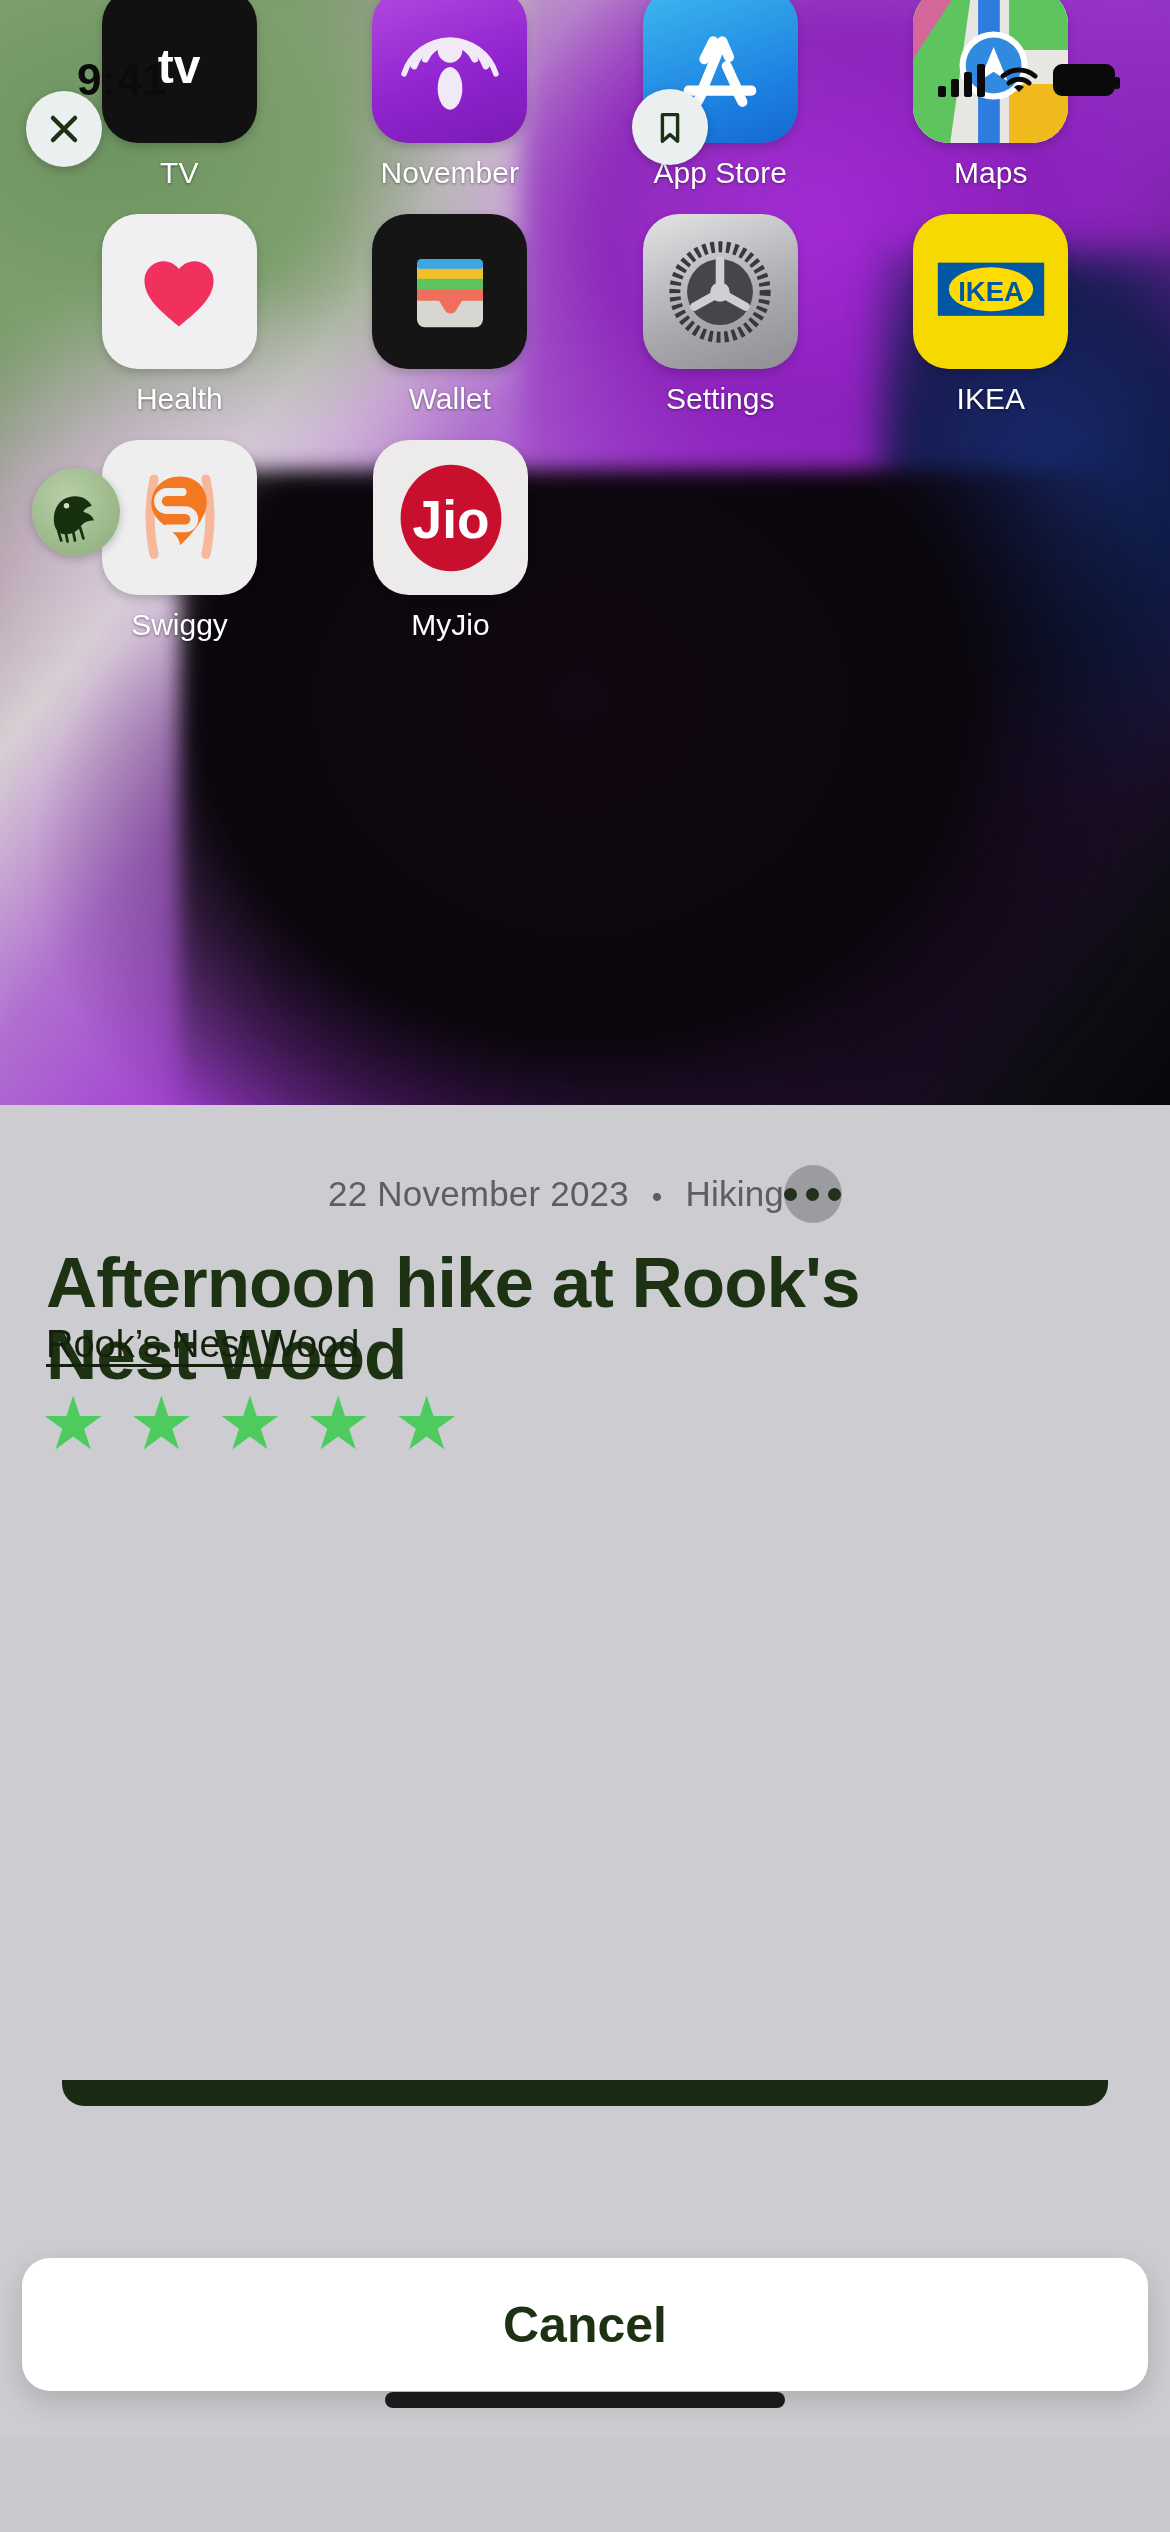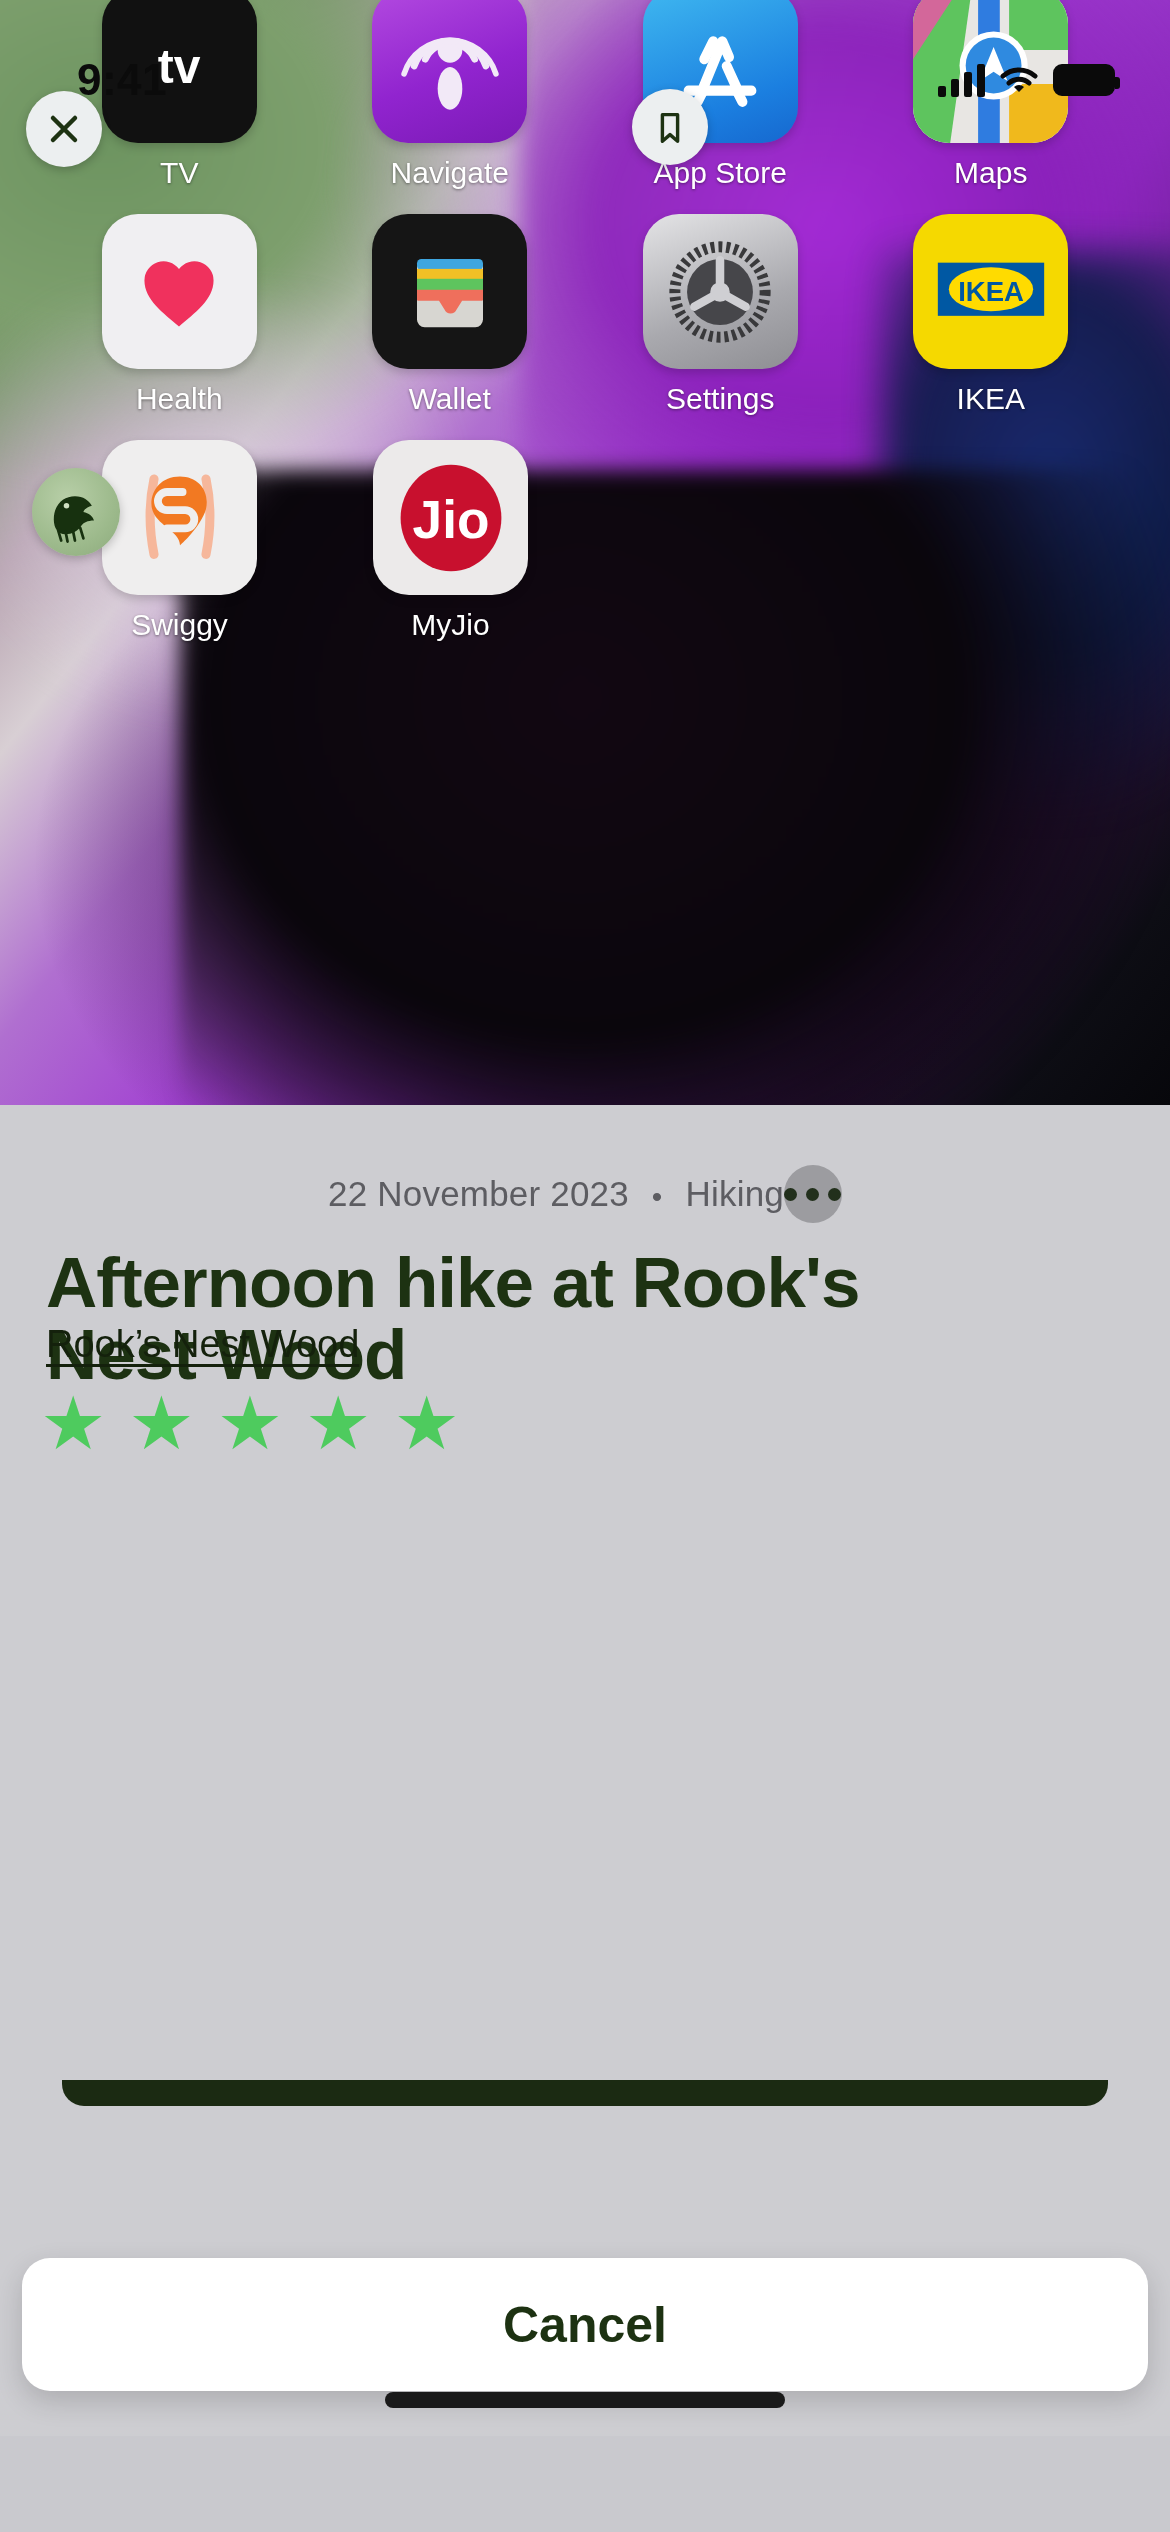--- a/index.html
+++ b/index.html
@@ -207,21 +207,21 @@
       <div class="appcell">
         <div class="appicon ic-podcasts">
           <svg viewBox="0 0 100 100" width="112" height="112">
             <ellipse cx="50" cy="70" rx="11" ry="19" fill="#f2e9f7"></ellipse>
             <circle cx="50" cy="36" r="11" fill="#f2e9f7"></circle>
             <path d="M28 44a24 24 0 0 1 44 0" stroke="#f2e9f7" stroke-width="6" fill="none" stroke-linecap="round"></path>
             <path d="M18 50a34 34 0 0 1 64 0" stroke="#f2e9f7" stroke-width="6" fill="none" stroke-linecap="round"></path>
             <path d="M9 57a43 43 0 0 1 82 0" stroke="#f2e9f7" stroke-width="5" fill="none" stroke-linecap="round"></path>
           </svg>
         </div>
-        <div class="applabel">Navigate</div>
+        <div class="applabel">November</div>
       </div>
       <div class="appcell">
         <div class="appicon ic-appstore">
           <svg viewBox="0 0 100 100" width="112" height="112">
             <path d="M22 72h56M34 72 52 28l6 14M66 72 56 50" stroke="#fff" stroke-width="9" fill="none" stroke-linecap="round" stroke-linejoin="round"></path>
             <path d="M44 28 36 44" stroke="#fff" stroke-width="9" fill="none" stroke-linecap="round"></path>
             <path d="M30 82l5-10M70 82l-5-10" stroke="#fff" stroke-width="9" fill="none" stroke-linecap="round"></path>
           </svg>
         </div>
         <div class="applabel">App Store</div>

